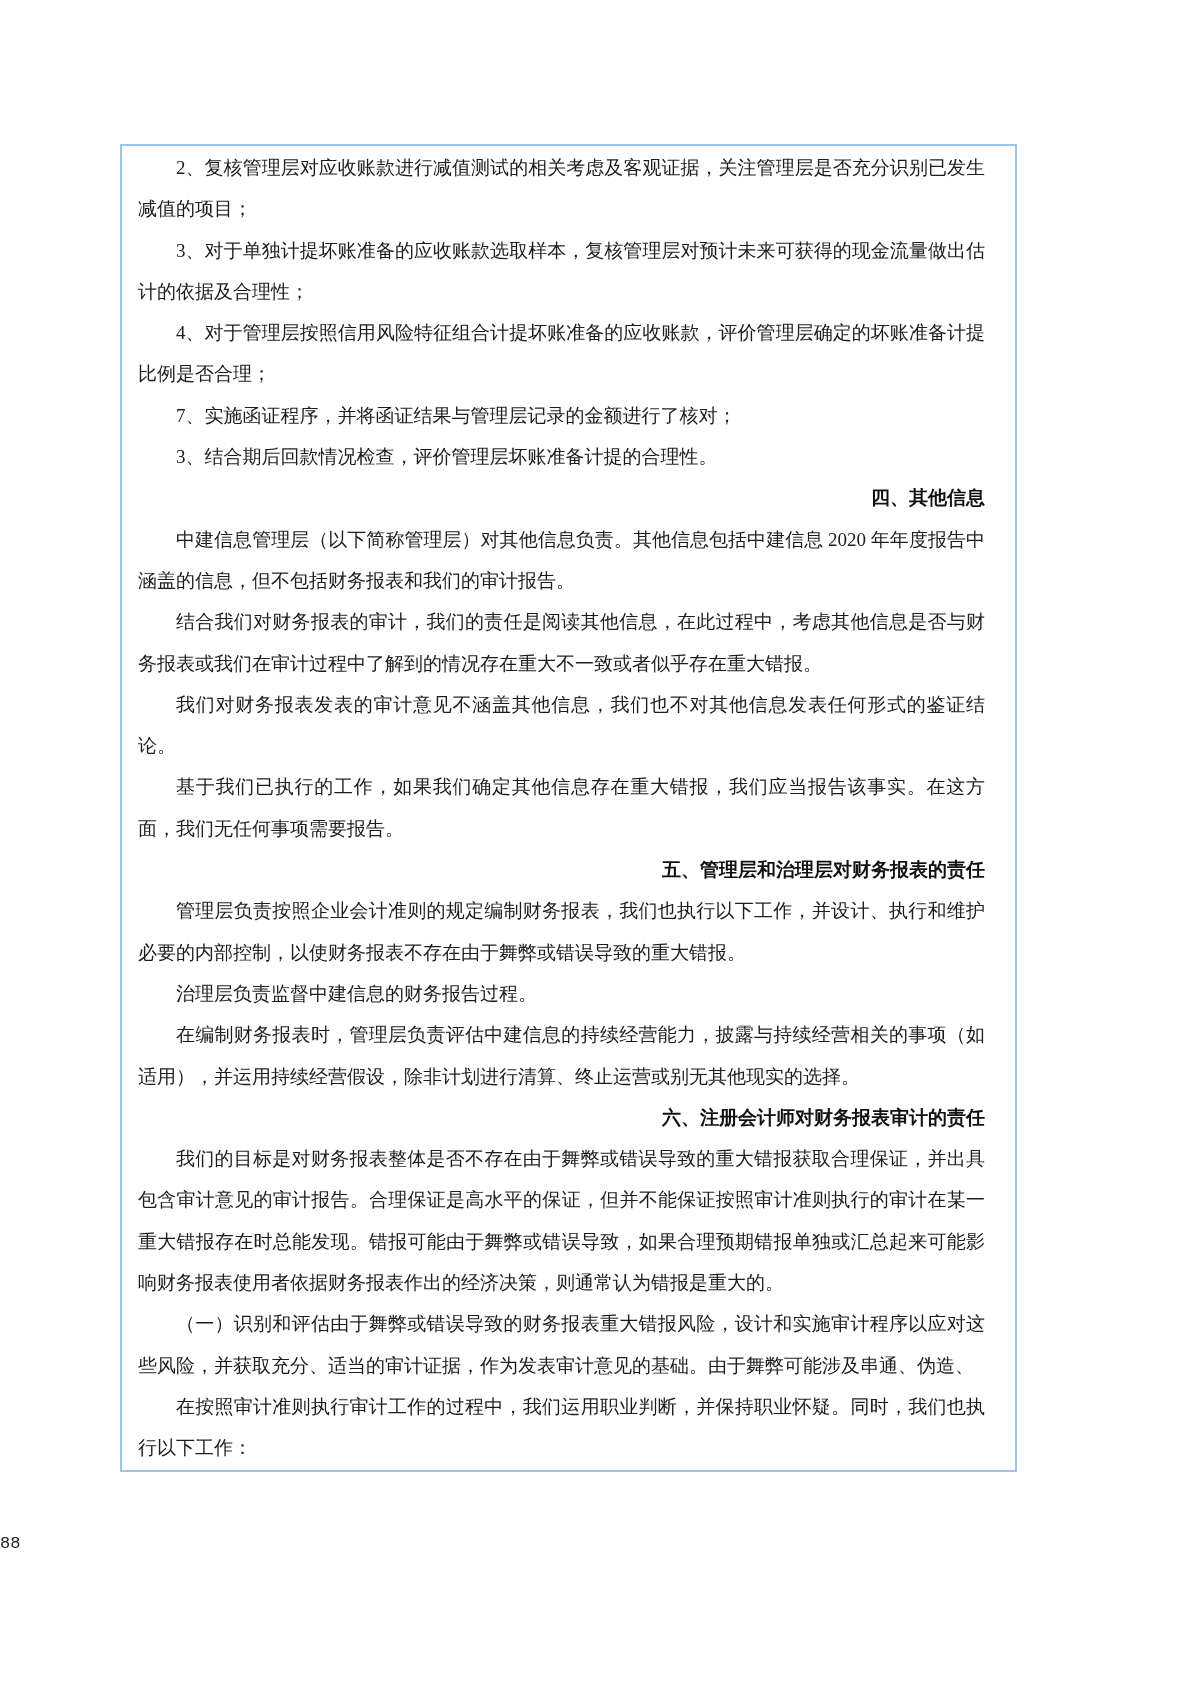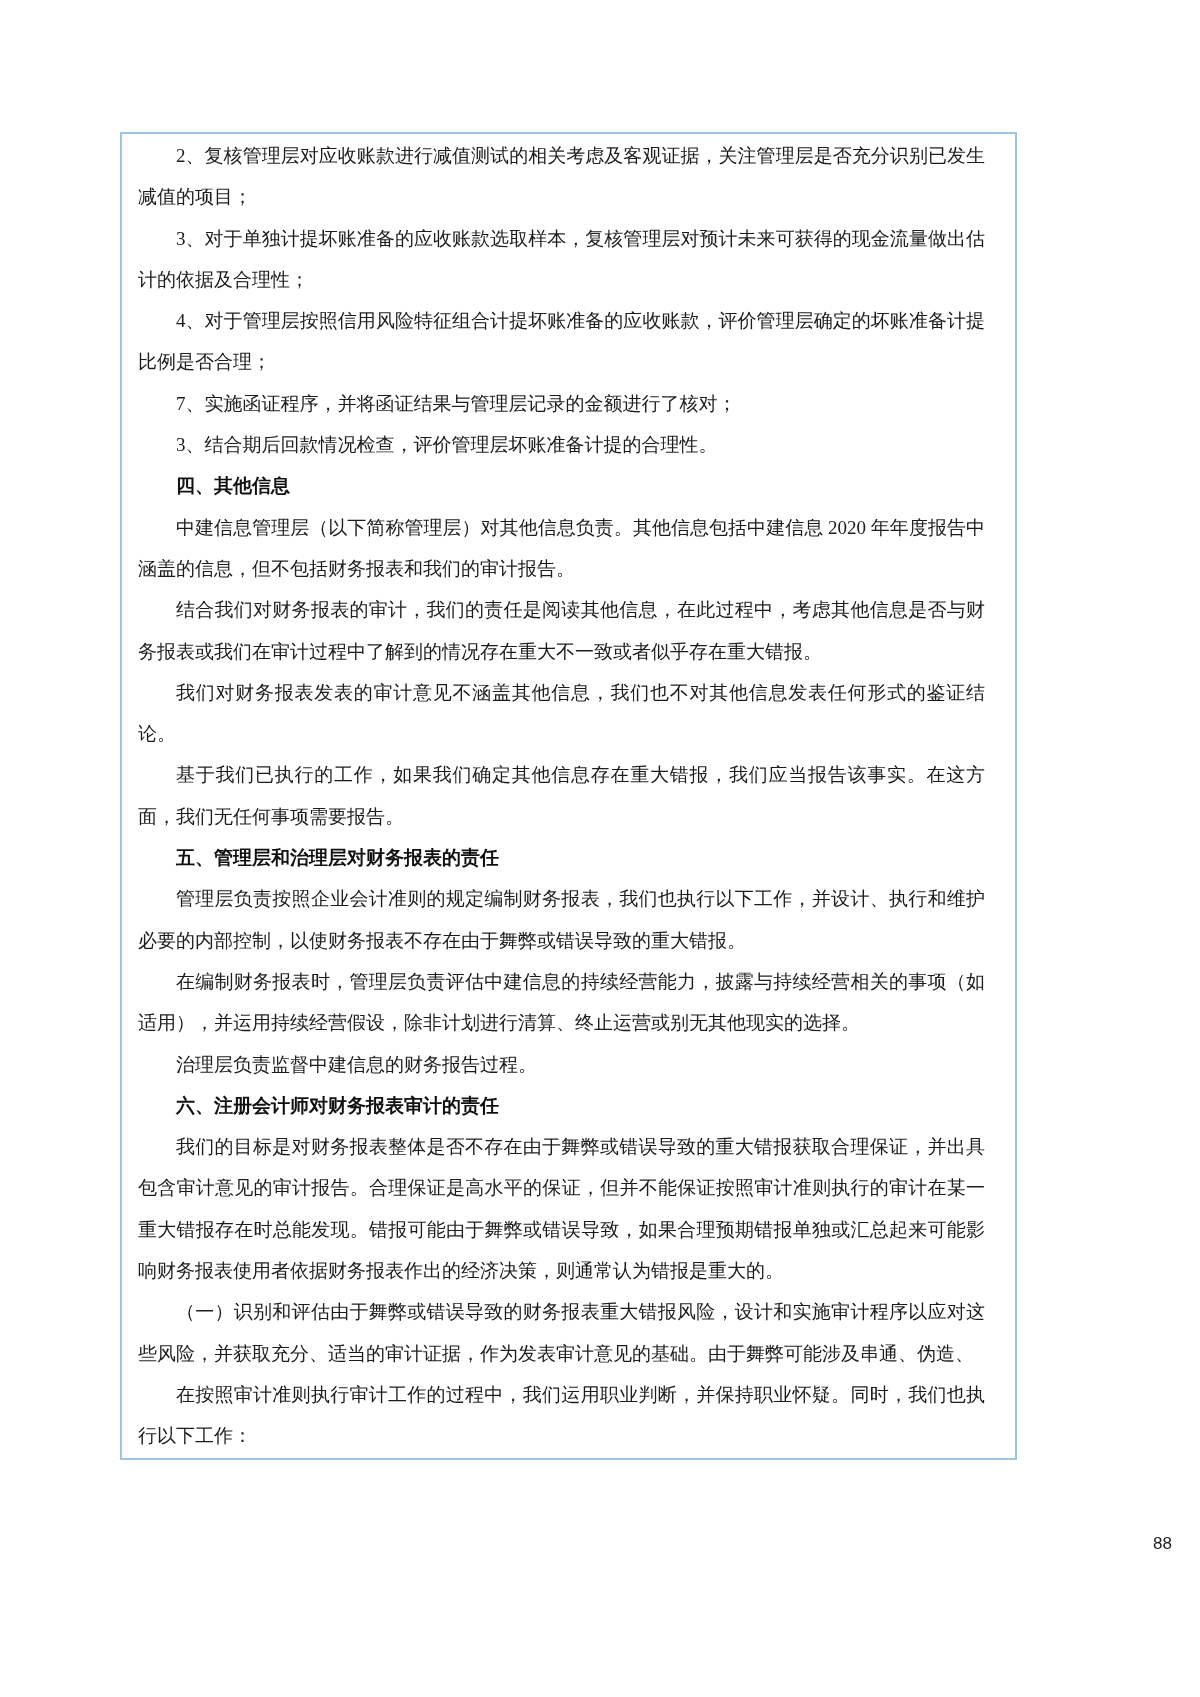--- a/index.html
+++ b/index.html
@@ -5,74 +5,74 @@
   * { margin: 0; padding: 0; box-sizing: border-box; }
   html, body {
     width: 1200px; height: 1697px;
     background: #ffffff;
     font-family: "Liberation Serif", "DejaVu Serif", serif;
   }
   body { position: relative; color: #1c1c1c; }
 
   .text-frame {
     position: absolute;
-    left: 120px; top: 132px;
+    left: 120px; top: 144px;
     width: 897px; height: 1328px;
     border: 2px solid #9DC3E6;
     padding: 1px 30px 5px 16px;
     overflow: hidden;
   }
 
   .text-frame p {
     font-size: 19px;
     line-height: 41.3px;
     text-align: justify;
     text-indent: 2em;
     letter-spacing: 0;
     color: #1c1c1c;
   }
 
   .text-frame p.heading {
     font-weight: bold;
     font-family: "Liberation Sans", "DejaVu Sans", sans-serif;
     color: #111111;
-    text-align: left;
+    text-align: right;
   }
 
   .page-number {
     position: absolute;
     top: 1534px;
     left: 0;
     width: 1172px;
-    text-align: right;
+    text-align: left;
     font-size: 17px;
     color: #222222;
-    font-family: Liberation Sans, sans-serif;
+    font-family: Liberation Mono, monospace;
   }
 </style>
 </head>
 <body>
 
 <div class="page">
 
   <div class="text-frame">
     <p>2、复核管理层对应收账款进行减值测试的相关考虑及客观证据，关注管理层是否充分识别已发生减值的项目；</p>
     <p>3、对于单独计提坏账准备的应收账款选取样本，复核管理层对预计未来可获得的现金流量做出估计的依据及合理性；</p>
     <p>4、对于管理层按照信用风险特征组合计提坏账准备的应收账款，评价管理层确定的坏账准备计提比例是否合理；</p>
     <p>7、实施函证程序，并将函证结果与管理层记录的金额进行了核对；</p>
     <p>3、结合期后回款情况检查，评价管理层坏账准备计提的合理性。</p>
     <p class="heading">四、其他信息</p>
     <p>中建信息管理层（以下简称管理层）对其他信息负责。其他信息包括中建信息 2020 年年度报告中涵盖的信息，但不包括财务报表和我们的审计报告。</p>
     <p>结合我们对财务报表的审计，我们的责任是阅读其他信息，在此过程中，考虑其他信息是否与财务报表或我们在审计过程中了解到的情况存在重大不一致或者似乎存在重大错报。</p>
     <p>我们对财务报表发表的审计意见不涵盖其他信息，我们也不对其他信息发表任何形式的鉴证结论。</p>
     <p>基于我们已执行的工作，如果我们确定其他信息存在重大错报，我们应当报告该事实。在这方面，我们无任何事项需要报告。</p>
     <p class="heading">五、管理层和治理层对财务报表的责任</p>
     <p>管理层负责按照企业会计准则的规定编制财务报表，我们也执行以下工作，并设计、执行和维护必要的内部控制，以使财务报表不存在由于舞弊或错误导致的重大错报。</p>
+    <p>治理层负责监督中建信息的财务报告过程。</p>
     <p>在编制财务报表时，管理层负责评估中建信息的持续经营能力，披露与持续经营相关的事项（如适用），并运用持续经营假设，除非计划进行清算、终止运营或别无其他现实的选择。</p>
-    <p>治理层负责监督中建信息的财务报告过程。</p>
     <p class="heading">六、注册会计师对财务报表审计的责任</p>
     <p>我们的目标是对财务报表整体是否不存在由于舞弊或错误导致的重大错报获取合理保证，并出具包含审计意见的审计报告。合理保证是高水平的保证，但并不能保证按照审计准则执行的审计在某一重大错报存在时总能发现。错报可能由于舞弊或错误导致，如果合理预期错报单独或汇总起来可能影响财务报表使用者依据财务报表作出的经济决策，则通常认为错报是重大的。</p>
     <p>（一）识别和评估由于舞弊或错误导致的财务报表重大错报风险，设计和实施审计程序以应对这些风险，并获取充分、适当的审计证据，作为发表审计意见的基础。由于舞弊可能涉及串通、伪造、</p>
     <p>在按照审计准则执行审计工作的过程中，我们运用职业判断，并保持职业怀疑。同时，我们也执行以下工作：</p>
   </div>
 
   <div class="page-number">88</div>
 
 </div>
 

